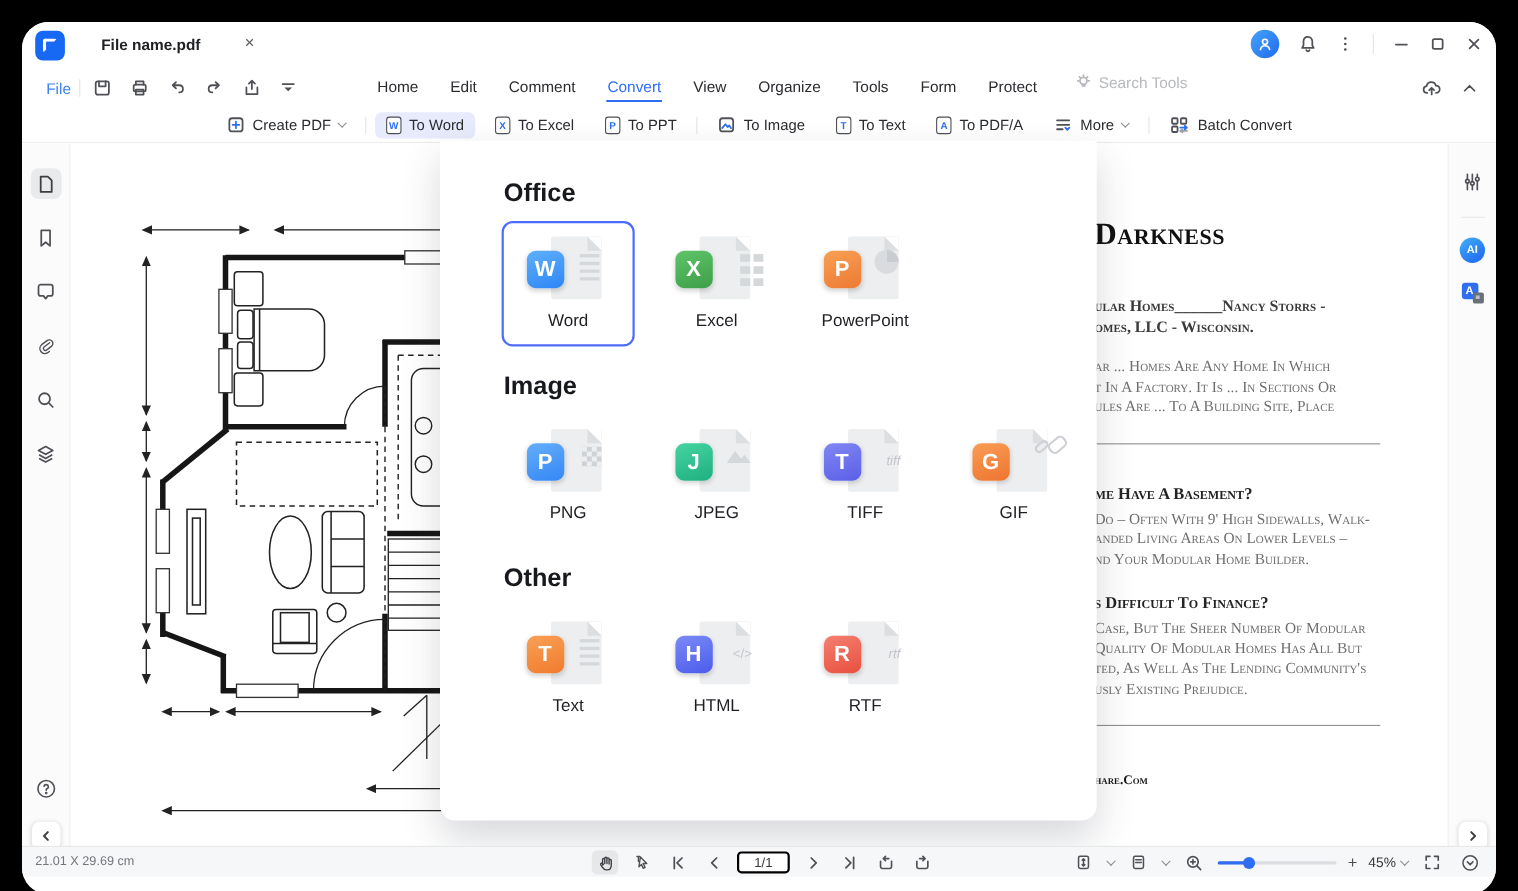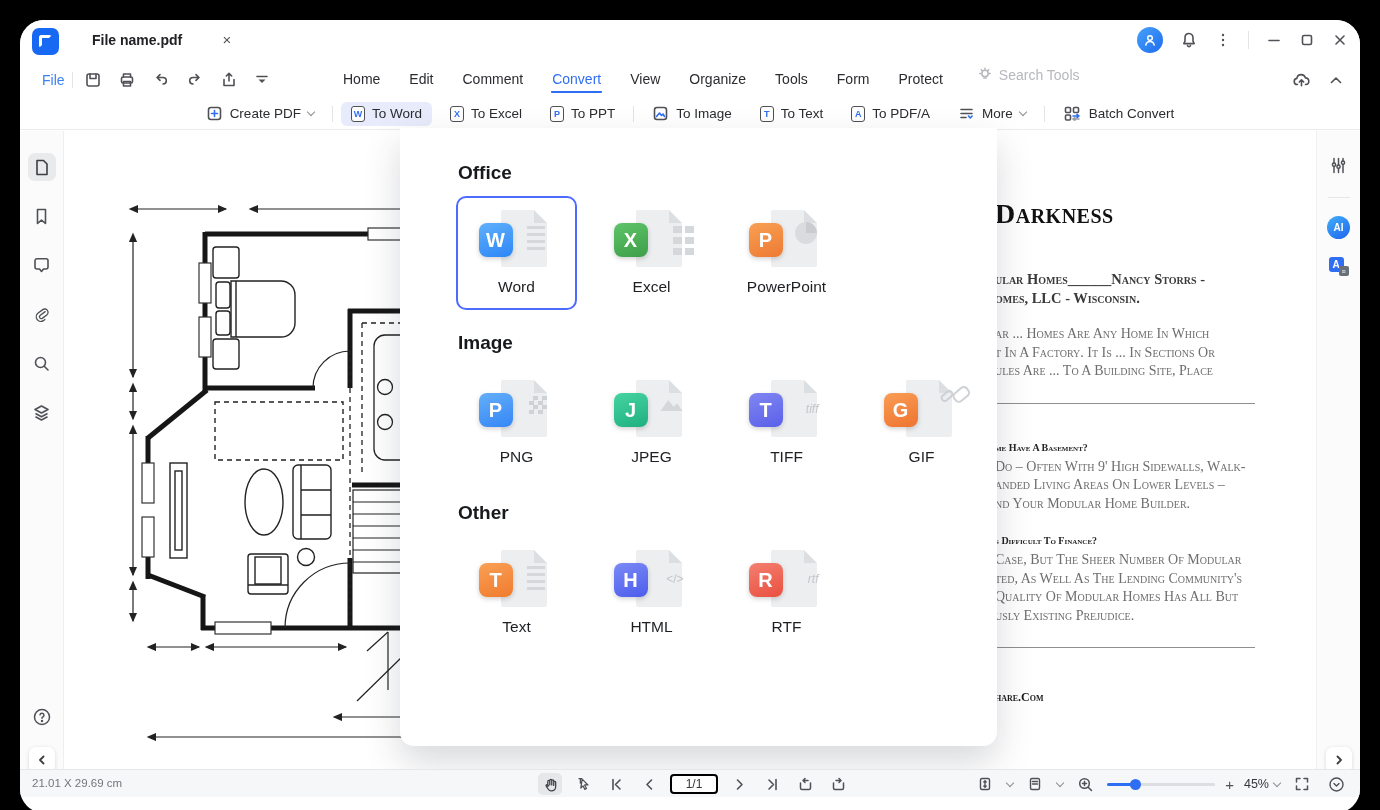--- a/index.html
+++ b/index.html
@@ -50,25 +50,25 @@
   .tr-b{position:absolute;right:0;bottom:-1px;width:10px;height:10px;border-radius:2px;background:#6a7077;color:#fff;font-size:7px;display:flex;align-items:center;justify-content:center}
   
   .content{position:absolute;left:44px;right:44px;top:111px;bottom:28px;background:#fff}
   .floorplan{position:absolute;left:65px;top:125px;z-index:1}
   
   .doc{position:absolute;left:975px;top:178px;width:260px;height:560px;overflow:hidden;z-index:1;font-family:"Liberation Serif",serif;font-variant:small-caps;color:#6e6e6e}
   .doc-title{font-size:28px;font-weight:bold;color:#111;letter-spacing:.5px;margin-bottom:40px}
   .doc-sub{font-size:14.5px;font-weight:bold;color:#3a3a3a;line-height:19px;margin-bottom:17px}
   .doc p{font-size:14px;line-height:18.5px;margin:0}
   .doc-hr{border:none;border-top:1.2px solid #8f8f8f;margin:22px 0 0 0}
-  .doc-h{font-size:10px;font-weight:bold;color:#242424;margin-bottom:5px}
+  .doc-h{font-size:15px;font-weight:bold;color:#242424;margin-bottom:5px}
   .doc-foot{font-size:12px;font-weight:bold;color:#1a1a1a}
   
   .panel{position:absolute;left:380px;top:108px;width:597px;height:618px;background:#fff;border-radius:0 0 14px 14px;box-shadow:0 16px 36px rgba(40,44,60,.18);z-index:5;padding:34px 0 0 56px}
-  .sec-title{font-size:19px;font-weight:bold;color:#17191c;margin:22px 0 12px 2px}
+  .sec-title{font-size:23px;font-weight:bold;color:#17191c;margin:22px 0 12px 2px}
   .sec-grid{display:flex}
   .cv-item{width:121px;height:114px;margin-right:14px;border:2px solid transparent;border-radius:10px;display:flex;flex-direction:column;align-items:center;justify-content:center;gap:8px}
   .cv-item.sel{border-color:#4d6bfe}
   .fico{position:relative;width:76px;height:60px}
   .fico .page{position:absolute;left:22px;top:0;width:46px;height:57px;background:#eceef0;border-radius:2px}
   .fico .page::after{content:"";position:absolute;right:0;top:0;border-style:solid;border-width:0 13px 13px 0;border-color:#fff #fff #dcdfe2 #dcdfe2}
   .badge{position:absolute;left:0;top:13px;width:34px;height:34px;border-radius:8px;color:#fff;font-size:20px;font-weight:bold;display:flex;align-items:center;justify-content:center;box-shadow:0 2px 5px rgba(0,0,0,.18)}
   .b-word{background:linear-gradient(160deg,#5fb0fb,#2e86f6)}
   .b-excel{background:linear-gradient(160deg,#5fc468,#3d9f49)}
   .b-ppt{background:linear-gradient(160deg,#f7a054,#ee7a33)}
@@ -401,22 +401,22 @@
     <p>ar ... Homes Are Any Home In Which</p>
     <p>t In A Factory. It Is ... In Sections Or</p>
     <p>ules Are ... To A Building Site, Place</p>
     <hr class="doc-hr">
     <div class="doc-h" style="margin-top:38px">me Have A Basement?</div>
     <p>Do – Often With 9' High Sidewalls, Walk-</p>
     <p>anded Living Areas On Lower Levels –</p>
     <p>nd Your Modular Home Builder.</p>
     <div class="doc-h" style="margin-top:22px">s Difficult To Finance?</div>
     <p>Case, But The Sheer Number Of Modular</p>
+    <p>Quality Of Modular Homes Has All But</p>
     <p>ted, As Well As The Lending Community's</p>
-    <p>Quality Of Modular Homes Has All But</p>
     <p>usly Existing Prejudice.</p>
     <hr class="doc-hr">
     <div class="doc-foot" style="margin-top:42px">hare.Com</div>
   </div>
 
   <div class="lsidebar">
     <div class="lsb-tool active">
       <svg width="19" height="19" viewBox="0 0 19 19" stroke="#3c3e42" fill="none" stroke-width="1.6" stroke-linejoin="round">
           <path d="M5,2.5 H11.5 L15,6 V16.5 H5 Z"></path>
         </svg>

